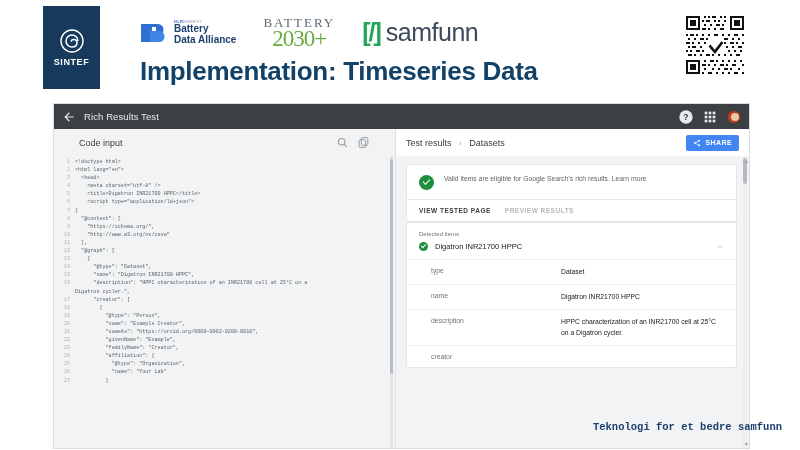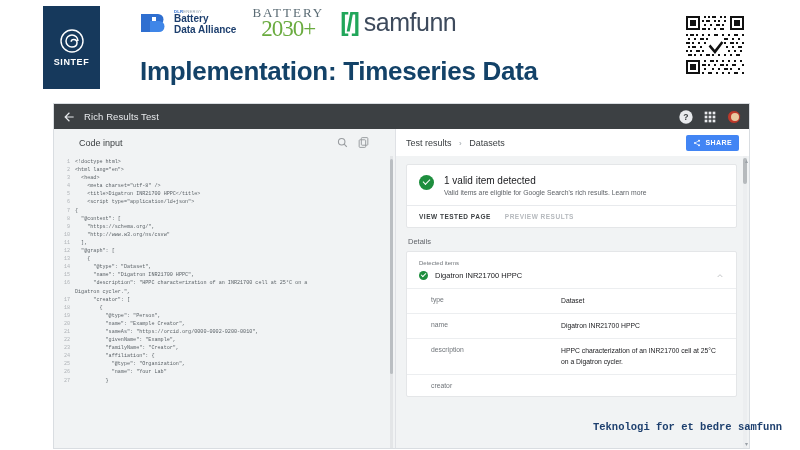--- a/index.html
+++ b/index.html
@@ -21,22 +21,22 @@
     gap: 4px;
   }
   .sintef-mark { width: 24px; height: 24px; }
   .sintef-word {
     color: #ffffff; font-size: 9px; font-weight: bold;
     letter-spacing: 0.6px;
   }
 
   
   .logo-row {
-    position: absolute; left: 140px; top: 0;
-    height: 45px; display: flex; align-items: center; gap: 16px;
+    position: absolute; left: 140px; top: 10px;
+    height: 45px; display: flex; align-items: center; gap: 27px;
   }
   
   .bda { display: flex; align-items: center; gap: 4px; }
   .bda-mark { width: 30px; height: 30px; position: relative; }
   .bda-text { line-height: 1.02; }
   .bda-dept { font-size: 4.2px; font-weight: bold; color: #2f6fd0; letter-spacing: .2px; }
   .bda-dept .en { color: #8a9aa8; font-weight: normal; }
   .bda-l1, .bda-l2 { font-size: 10px; font-weight: bold; color: #1d3f6e; }
 
   
@@ -456,31 +456,29 @@
             <span>SHARE</span>
           </div>
         </div>
 
         <div class="results-scroll">
 
           <div class="card">
             <div class="card-top">
               <div class="check-circle"></div>
               <div>
-                <div class="valid-title">1 valid item detected</div>
                 <div class="valid-sub">Valid items are eligible for Google Search's rich results. Learn more</div>
               </div>
             </div>
             <div class="card-actions">
               <div class="act-a">VIEW TESTED PAGE</div>
               <div class="act-b">PREVIEW RESULTS</div>
             </div>
           </div>
 
-          <div class="details-lbl">Details</div>
 
           <div class="card">
             <div class="detected-lbl">Detected items</div>
             <div class="item-row">
               <div class="mini-check"></div>
               <div class="item-name">Digatron INR21700 HPPC</div>
               <div class="sp"></div>
               <svg class="chev" viewBox="0 0 24 24">
                 <path d="M5 15 L12 8 L19 15" fill="none" stroke="#5f6368" stroke-width="2"></path>
               </svg>

